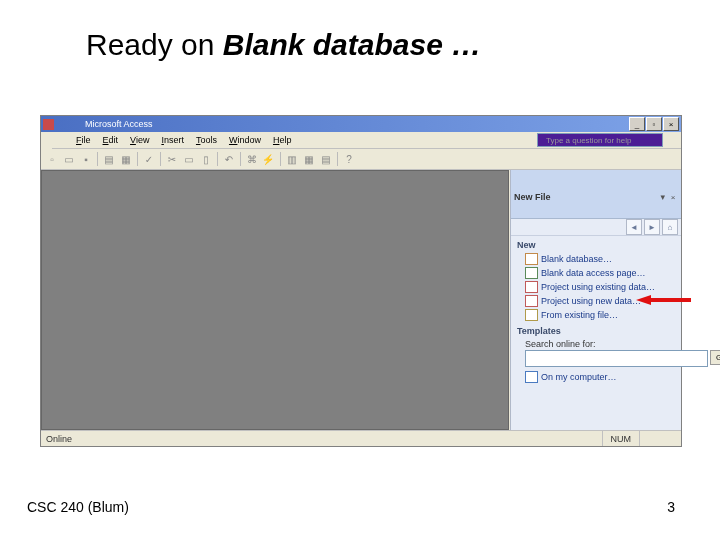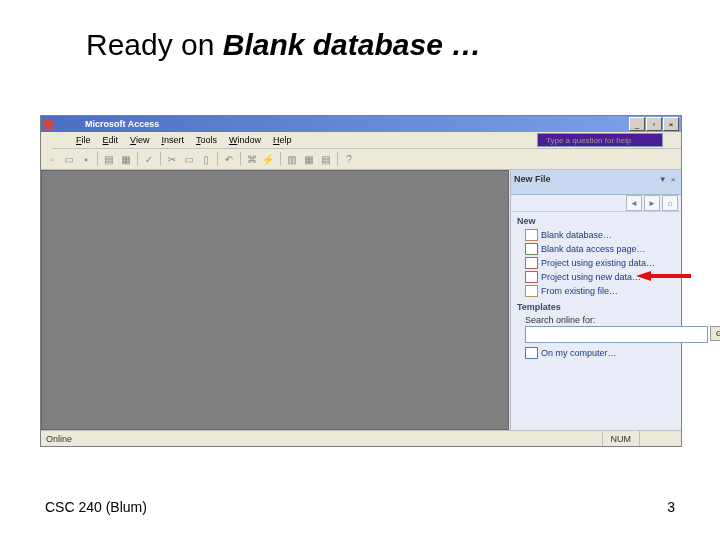--- a/index.html
+++ b/index.html
@@ -34,21 +34,21 @@
   
   .titlebar {
     height: 16px;
     background: linear-gradient(to right, #4a6fc3, #7ea3e8);
     display: flex;
     align-items: center;
     padding: 0 2px;
     color: #fff;
   }
   .titlebar .icon { width: 11px; height: 11px; background: #c84a4a; margin-right: 3px; }
-  .titlebar .title { flex: 1; font-size: 9px; font-weight: bold; padding-left: 28px; }
+  .titlebar .title { flex: 1; font-size: 9px; font-weight: normal; padding-left: 28px; }
   .win-btns { display: flex; gap: 1px; }
   .win-btn {
     width: 14px; height: 12px; background: #d4d0c8; border: 1px solid #fff;
     border-right-color:#555; border-bottom-color:#555;
     display:flex;align-items:center;justify-content:center;font-size:8px;color:#000;
   }
   
   .menubar {
     height: 16px;
     background: #ece9d8;
@@ -96,22 +96,22 @@
   .taskpane {
     width: 170px;
     background: #e7ecf6;
     border-left: 1px solid #b0b8c8;
     display:flex;flex-direction:column;
     font-size: 9px;
   }
   .tp-header {
     height: 16px;
     background: #c8d7f0;
-    display:flex;align-items:flex-start;
-    padding: 4px 3px;
+    display:flex;align-items:flex-end;
+    padding: 16px 3px;
     border-bottom:1px solid #a8b8d0;
     position:relative;
   }
   .tp-header .title { flex:1; font-weight:bold; color:#333; }
   .tp-header .x { width:10px;height:10px;font-size:8px;display:flex;align-items:center;justify-content:center;color:#555; }
   .tp-nav {
     height:16px;
     display:flex;align-items:center;justify-content:flex-end;
     gap:2px;padding:0 3px;
     border-bottom:1px solid #c8d0e0;
@@ -155,21 +155,21 @@
   .statusbar {
     height:15px;background:#ece9d8;border-top:1px solid #c0c0c0;
     display:flex;align-items:center;padding:0 5px;font-size:9px;color:#333;
   }
   .statusbar .status-text { flex:1; }
   .statusbar .cell { border-left:1px solid #c0c0c0;padding:0 8px;height:100%;display:flex;align-items:center; }
   
   .slide-footer {
     position:absolute;
     bottom:25px;
-    left:45px;
+    left:27px;
     right:45px;
     display:flex;
     justify-content:space-between;
     font-size:14px;
     color:#000;
   }
 </style>
 </head>
 <body>
 

